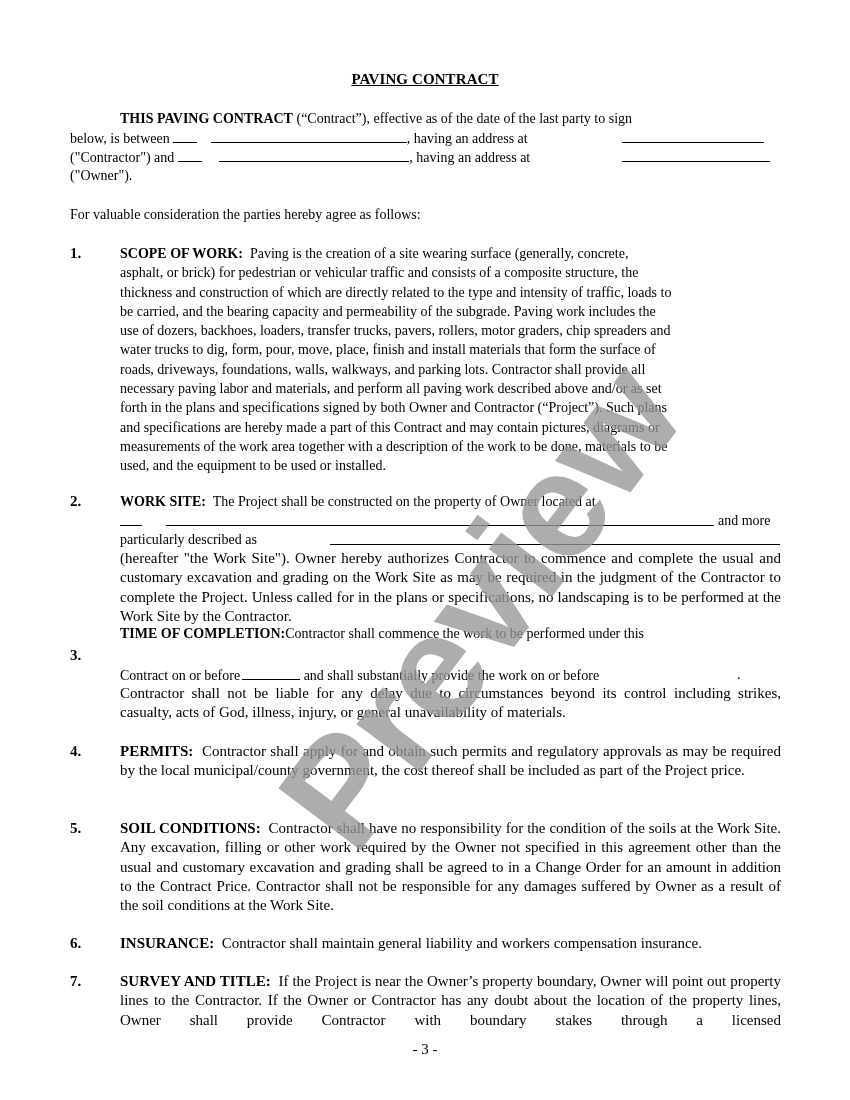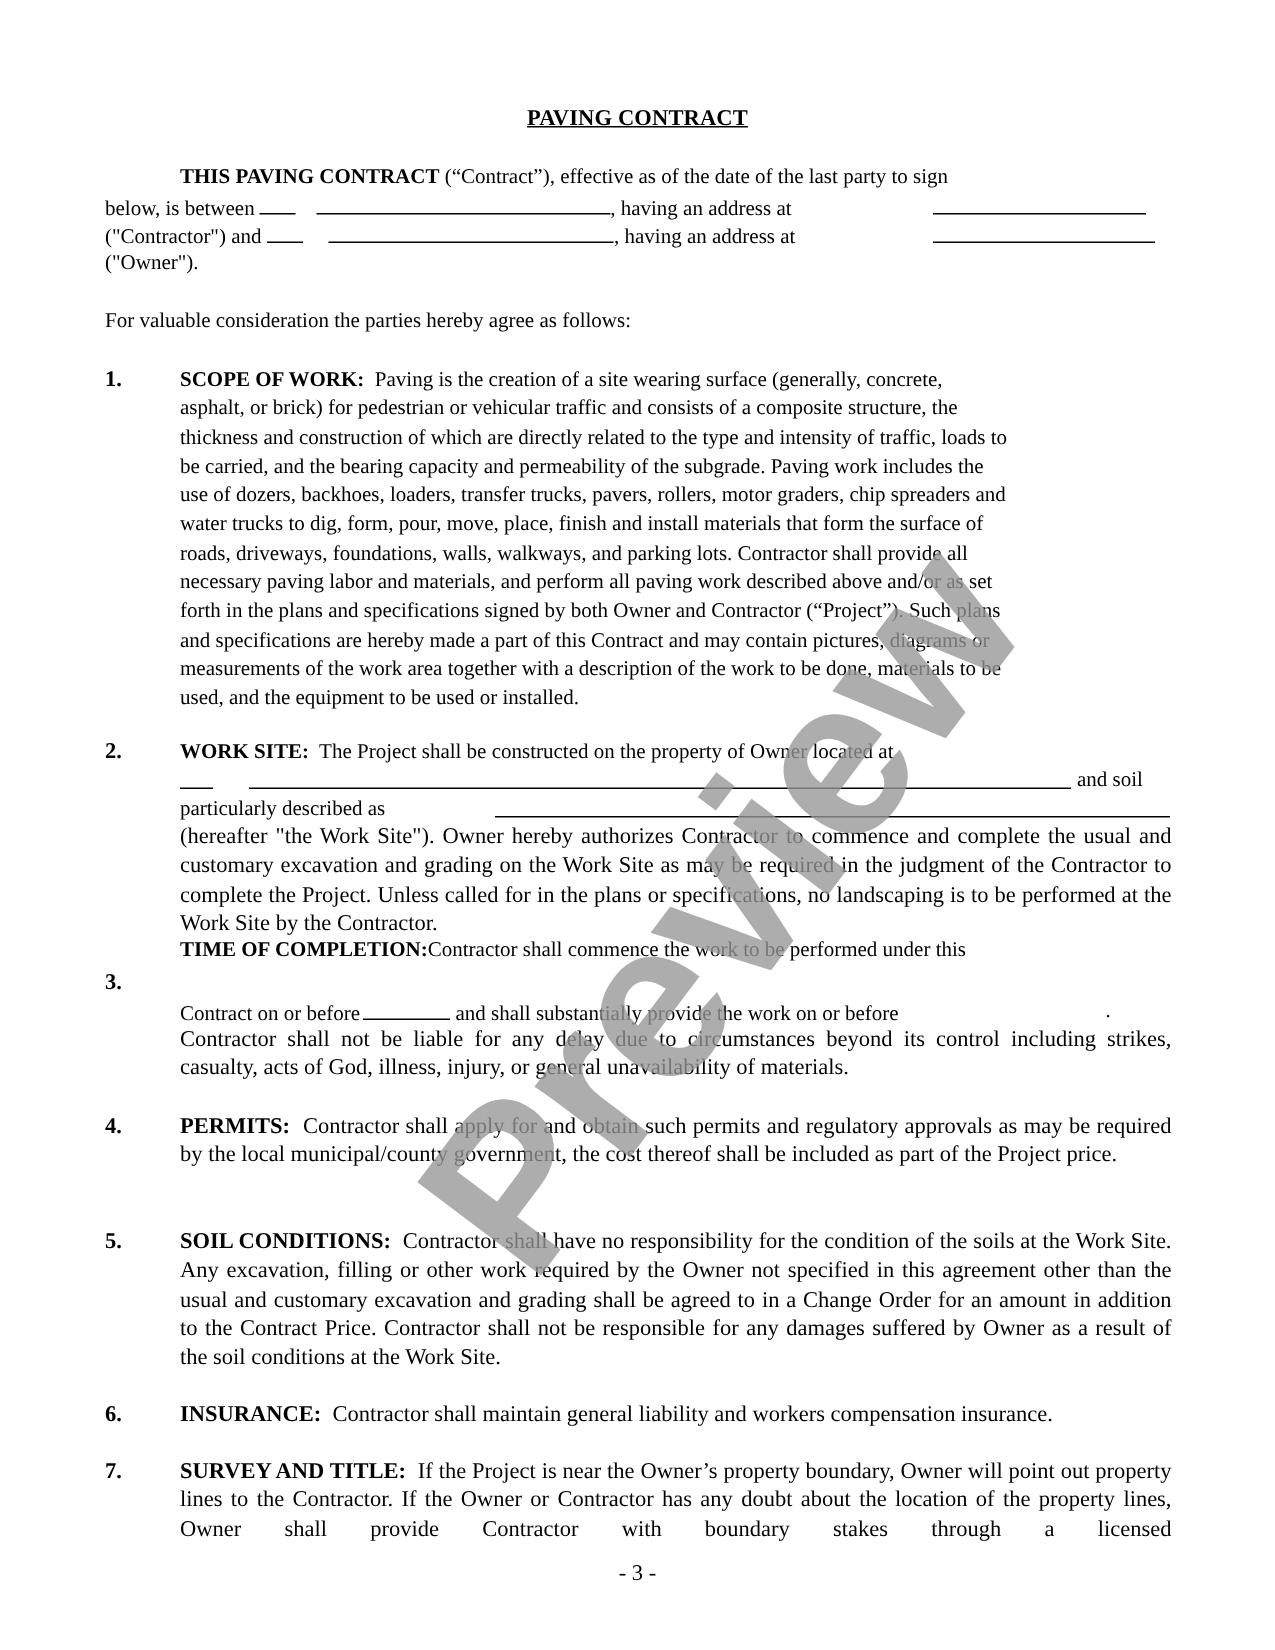--- a/index.html
+++ b/index.html
@@ -71,21 +71,21 @@
     <div class="line" style="position:static;">measurements of the work area together with a description of the work to be done, materials to be</div>
     <div class="line" style="position:static;">used, and the equipment to be used or installed.</div>
   </div>
 
   <div class="num" style="top:492px;">2.</div>
   <div class="line" style="left:120px; top:492px;">
     <span class="head">WORK SITE:</span>&nbsp; <span>The Project shall be constructed on the property of Owner located at</span>
   </div>
   <span class="blank" style="position:absolute; left:120px; top:511px; width:22px;"></span>
   <span class="blank" style="position:absolute; left:166px; top:511px; width:548px;"></span>
-  <div class="line" style="left:718px; top:511px;">and soil</div>
+  <div class="line" style="left:718px; top:511px;">and more</div>
   <div class="line" style="left:120px; top:530px;">particularly described as</div>
   <span class="blank" style="position:absolute; left:330px; top:530px; width:450px;"></span>
   <div class="para just" style="left:120px; top:549px; width:661px;">(hereafter "the Work Site").  Owner hereby authorizes Contractor to commence and complete the usual and customary excavation and grading on the Work Site as may be required in the judgment of the Contractor to complete the Project.  Unless called for in the plans or specifications, no landscaping is to be performed at the Work Site by the Contractor.</div>
 
   <div class="num" style="top:646px;">3.</div>
   <div class="line" style="left:120px; top:624px; width:661px; display:flex; ">
     <span class="head">TIME OF COMPLETION:</span>
     <span>Contractor shall commence the work to be performed under this</span>
   </div>
   <div class="line" style="left:120px; top:665px;">

